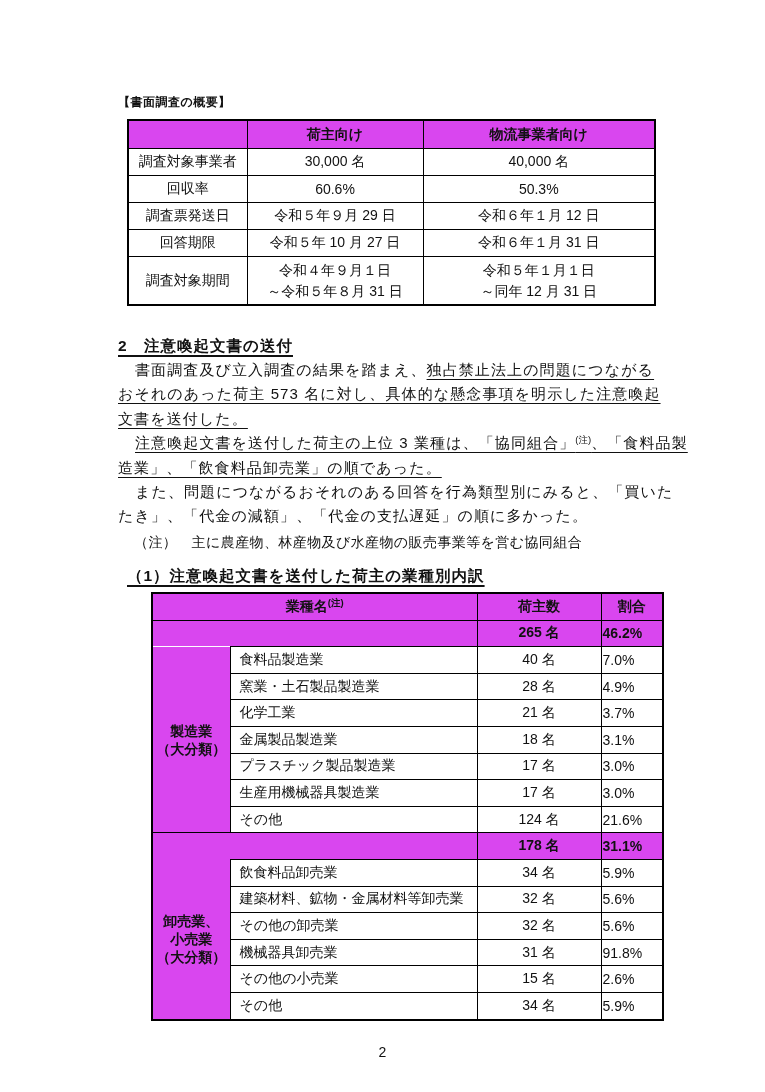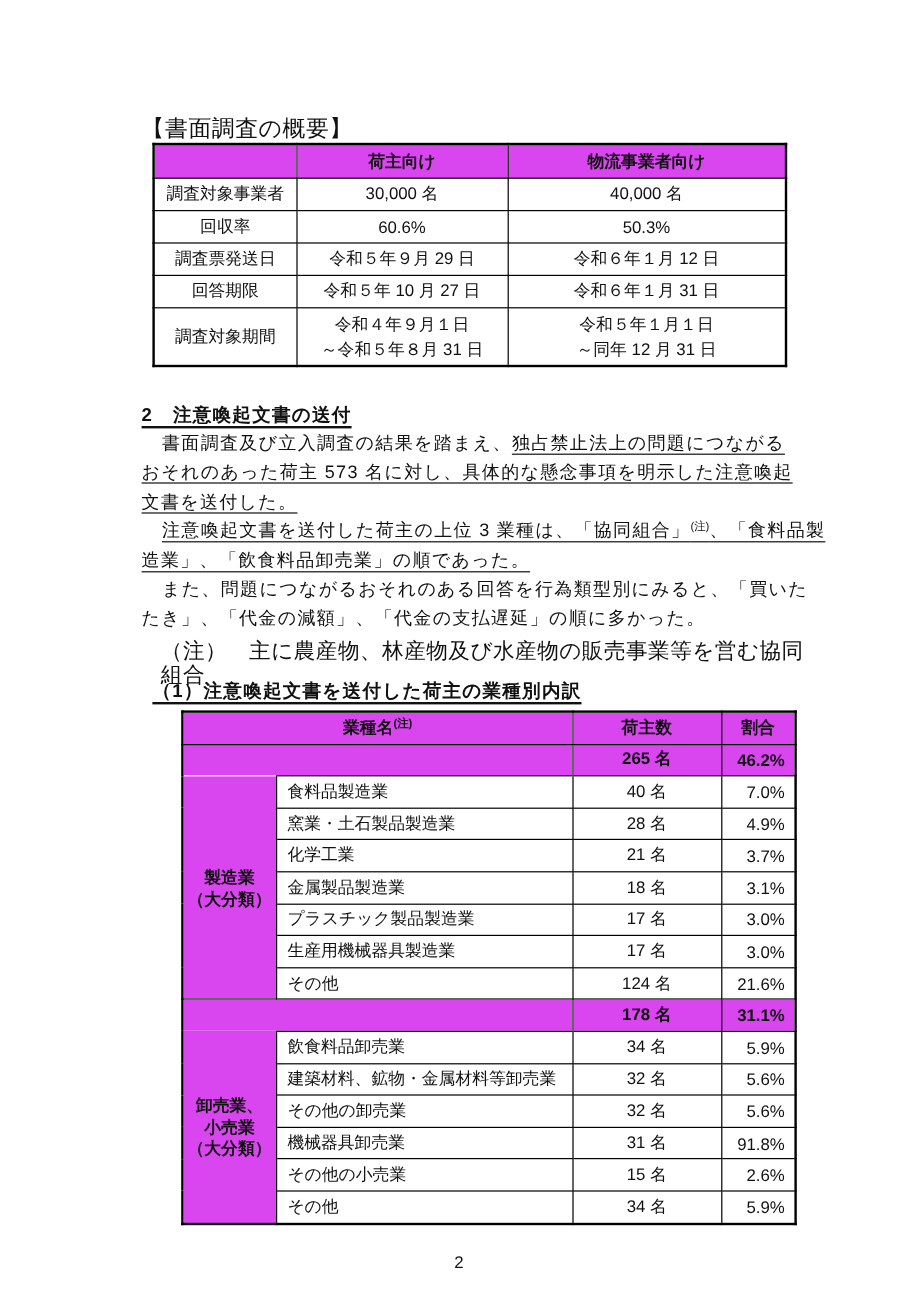--- a/index.html
+++ b/index.html
@@ -5,21 +5,21 @@
   html,body{margin:0;padding:0;}
   body{
     width:765px;height:1092px;background:#ffffff;position:relative;
     font-family:"Liberation Sans","DejaVu Sans",sans-serif;
     color:#111;overflow:hidden;
   }
   .abs{position:absolute;}
 
   
   .doc-title{
-    left:118px;top:94px;font-size:19px;font-weight:400;letter-spacing:.5px;text-align:right;
+    left:118px;top:94px;font-size:12px;font-weight:700;letter-spacing:.5px;text-align:right;
   }
   .sec-heading{
     font-size:15.5px;font-weight:700;letter-spacing:1px;
     text-decoration:underline;text-underline-offset:4px;text-decoration-thickness:1.5px;
   }
   .h2{left:118px;top:336px;}
   .h3{left:127px;top:566px;}
 
   
   table{border-collapse:collapse;table-layout:fixed;}
@@ -32,34 +32,34 @@
   .t1 tr.hdr td{height:25px;font-weight:700;}
   .t1 tr.dbl td{height:45px;line-height:21px;}
 
   
   .t2{left:151px;top:592px;border:2px solid #000;font-size:14px;}
   .t2 td{height:23.6px;}
   .t2 tr.hdr td{text-align:center;font-weight:700;}
   .t2 td.gname{text-align:center;font-weight:700;line-height:18px;}
   .t2 td.iname{text-align:left;padding-left:9px;}
   .t2 td.cnt{text-align:center;}
-  .t2 td.pct{text-align:right;padding-right:8px;}
+  .t2 td.pct{text-align:left;padding-right:8px;}
   .t2 tr.sum td{font-weight:700;}
   .t2 td.merge{border-bottom:none;}
   .t2 td.gcell{border-top:none;}
 
   
   .body-text{
     left:118px;top:358px;width:552px;font-size:15px;letter-spacing:1.1px;
   }
   .bline{line-height:24.4px;height:24.4px;white-space:nowrap;}
   .indent{padding-left:17px;}
   .u{text-decoration:underline;text-underline-offset:4px;text-decoration-thickness:1px;}
   .sup{font-size:9.5px;position:relative;top:-5px;letter-spacing:0;}
-  .note-line{margin-top:3px;font-size:18px;letter-spacing:.4px;line-height:20px;padding-left:16px;}
+  .note-line{margin-top:3px;font-size:14px;letter-spacing:.4px;line-height:20px;padding-left:16px;}
 
   .page-num{left:0;top:1044px;width:765px;text-align:center;font-size:14px;}
 </style>
 </head>
 <body>
 
 <div class="abs doc-title">【書面調査の概要】</div>
 
 <table class="abs t1">
   <colgroup>

